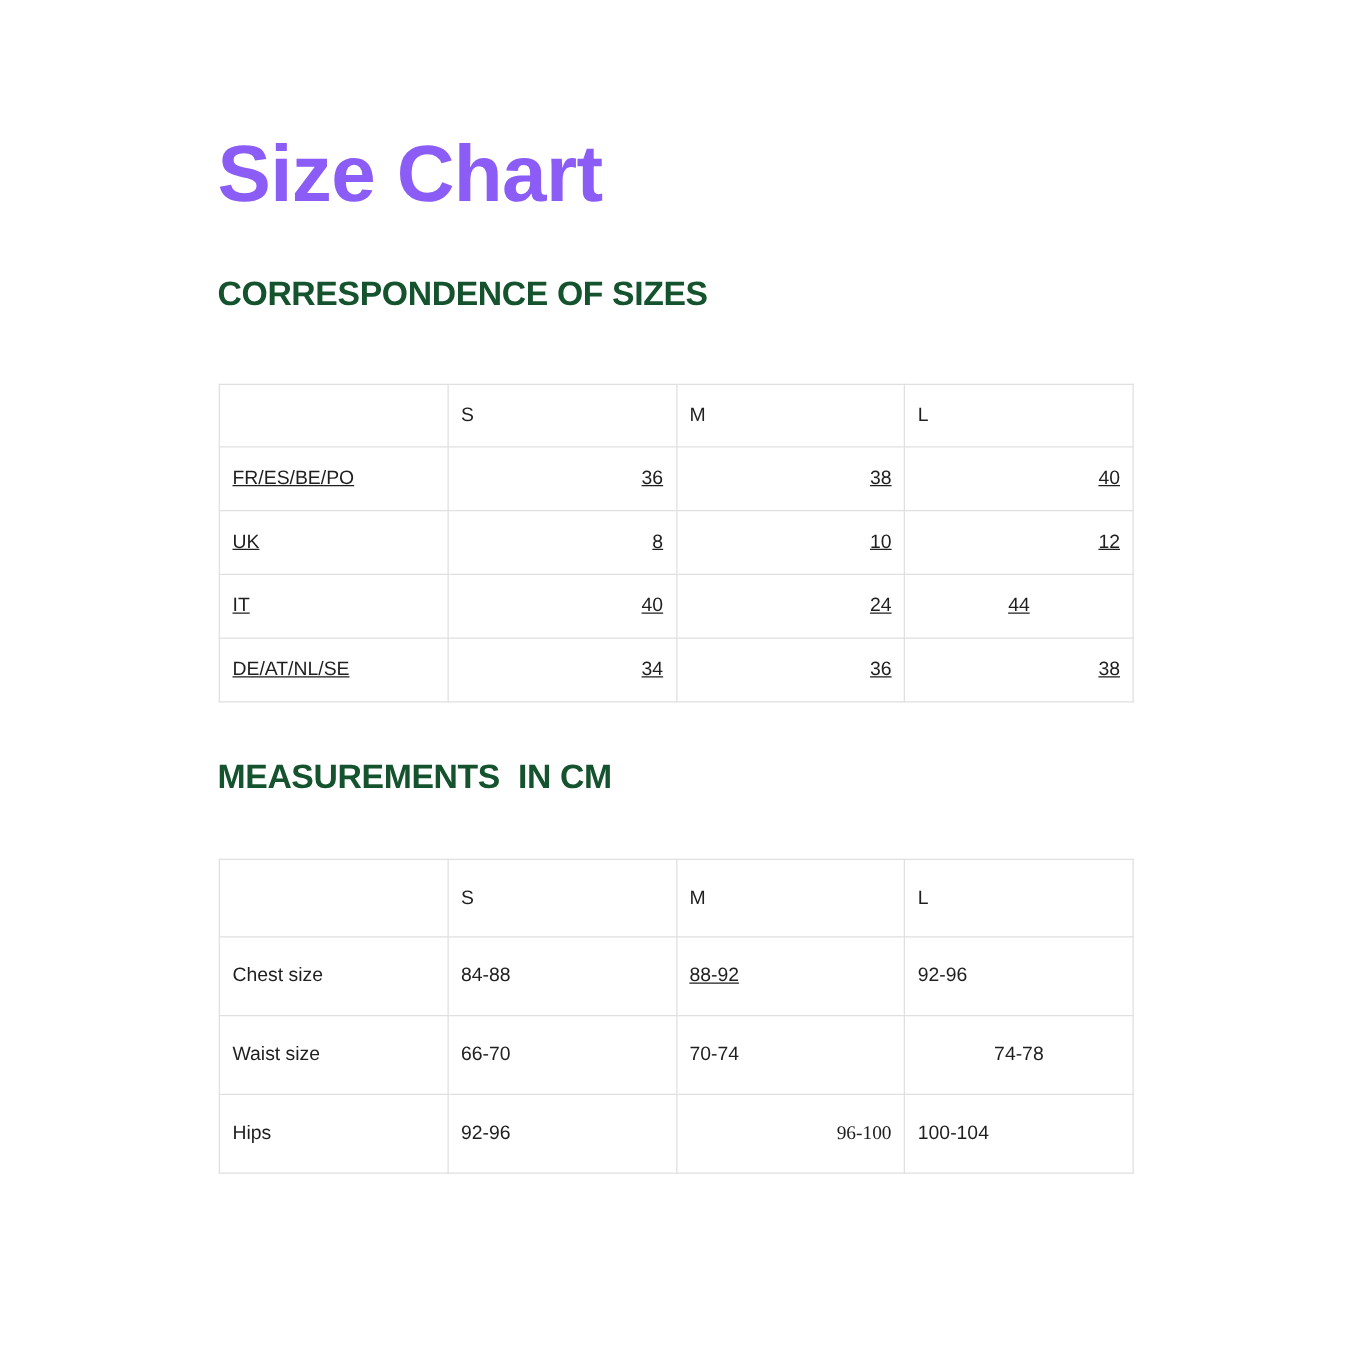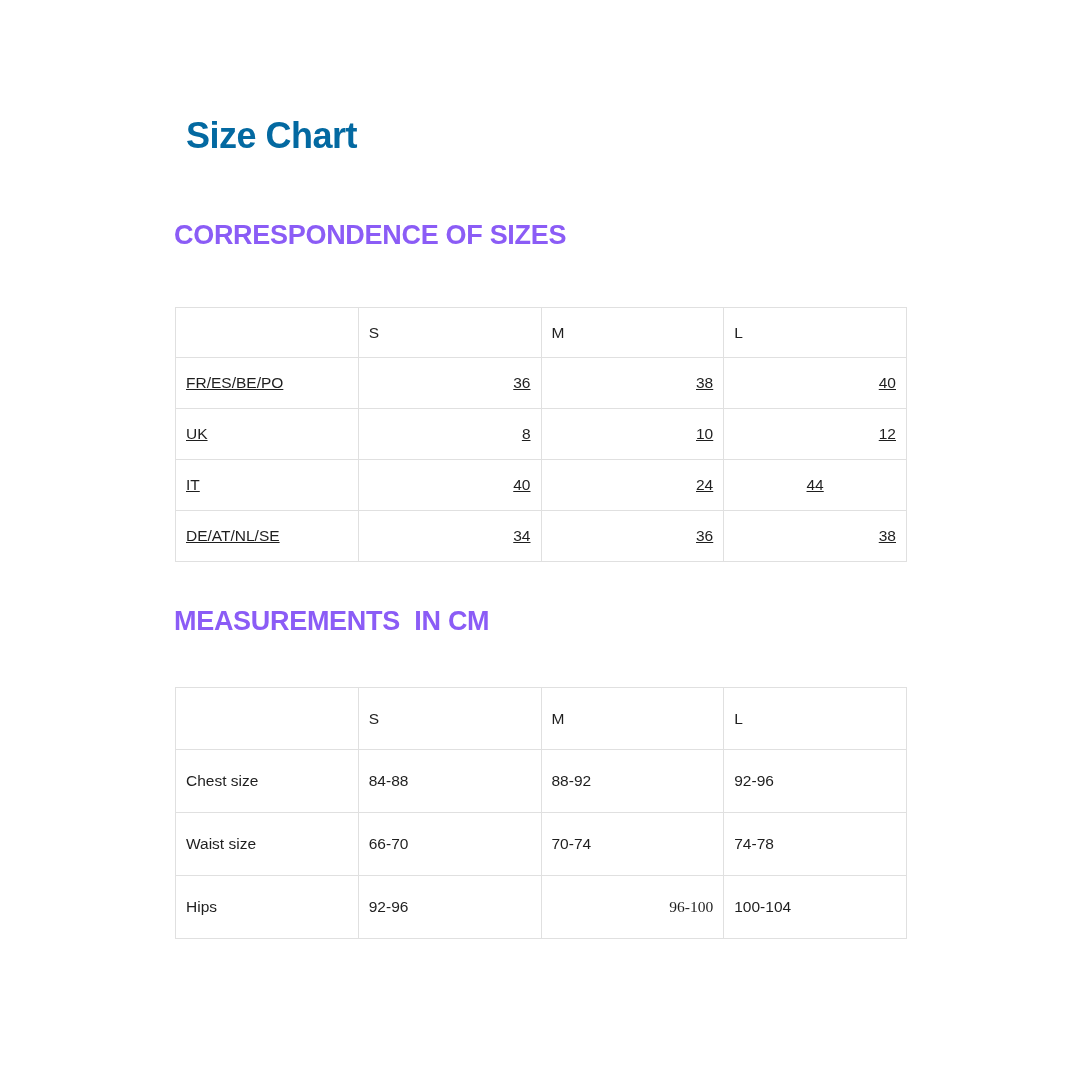--- a/index.html
+++ b/index.html
@@ -19,37 +19,37 @@
     height: 1080px;
     background: var(--bg-color);
     overflow: hidden;
     font-family: "Liberation Sans", "DejaVu Sans", sans-serif;
     color: var(--text-color);
   }
   .page-title {
     position: absolute;
     left: 174px;
     top: 103px;
-    margin: 12px;
-    font-size: 36px;
+    margin: 0;
+    font-size: 64px;
     line-height: 1.15;
     font-weight: 700;
     letter-spacing: -0.5px;
-    color: #0369a1;
+    color: #8b5cf6;
     white-space: pre;
   }
   .section-heading {
     position: absolute;
     margin: 0;
     left: 174px;
     font-size: 27px;
     line-height: 1.2;
     font-weight: 700;
     letter-spacing: -0.3px;
-    color: #8b5cf6;
+    color: #14532d;
     white-space: pre;
   }
   #heading-1 { top: 219px; }
   #heading-2 { top: 605px; }
 
   table.size-table {
     position: absolute;
     left: 175px;
     width: 732px;
     border-collapse: collapse;
@@ -129,28 +129,28 @@
           <th></th>
           <th>S</th>
           <th>M</th>
           <th>L</th>
         </tr>
       </thead>
       <tbody>
         <tr>
           <td>Chest size</td>
           <td style="text-align: left;">84-88</td>
-          <td style="text-align: left;">88-92</td>
+          <td style="text-align: left; text-decoration: underline;">88-92</td>
           <td style="text-align: left;">92-96</td>
         </tr>
         <tr>
           <td>Waist size</td>
           <td style="text-align: left;">66-70</td>
           <td style="text-align: left;">70-74</td>
-          <td style="text-align: left;">74-78</td>
+          <td style="text-align: center;">74-78</td>
         </tr>
         <tr>
           <td>Hips</td>
           <td style="text-align: left;">92-96</td>
           <td style="text-align: right; font-family: Liberation Serif, serif;">96-100</td>
           <td style="text-align: left;">100-104</td>
         </tr>
       </tbody>
     </table>
 

